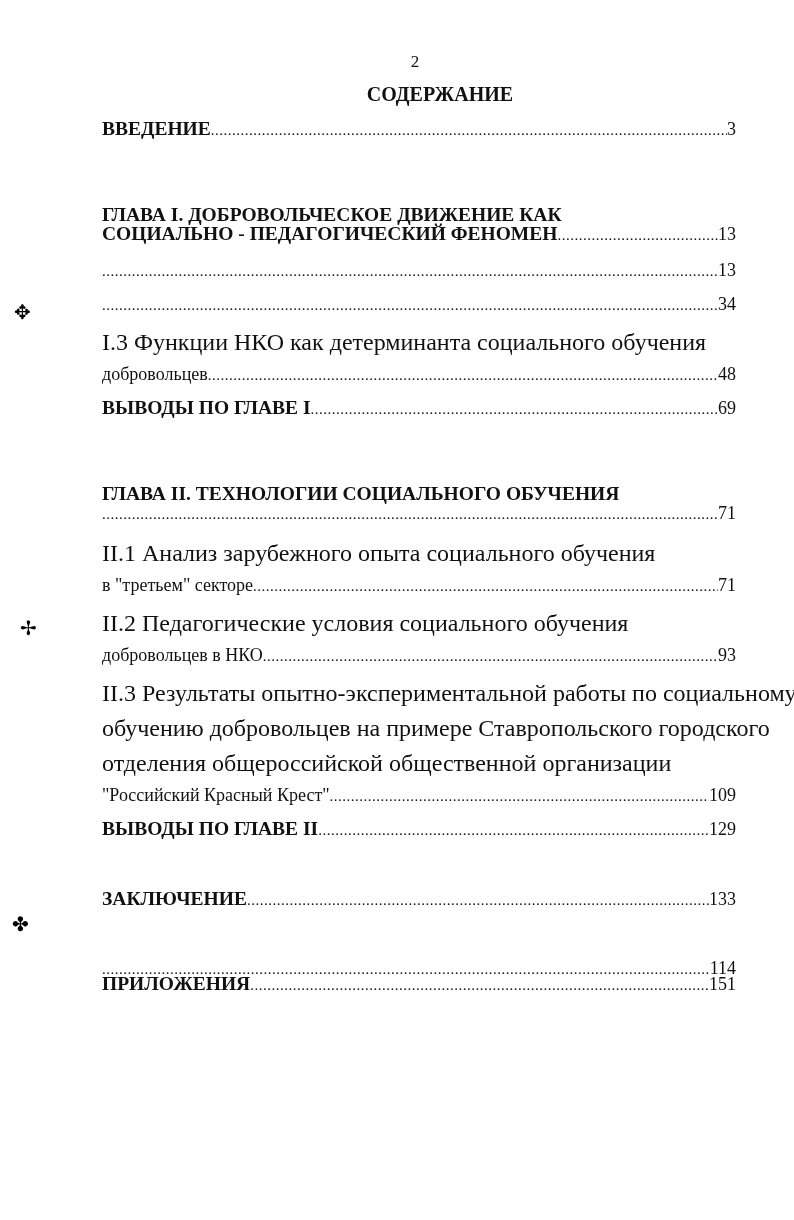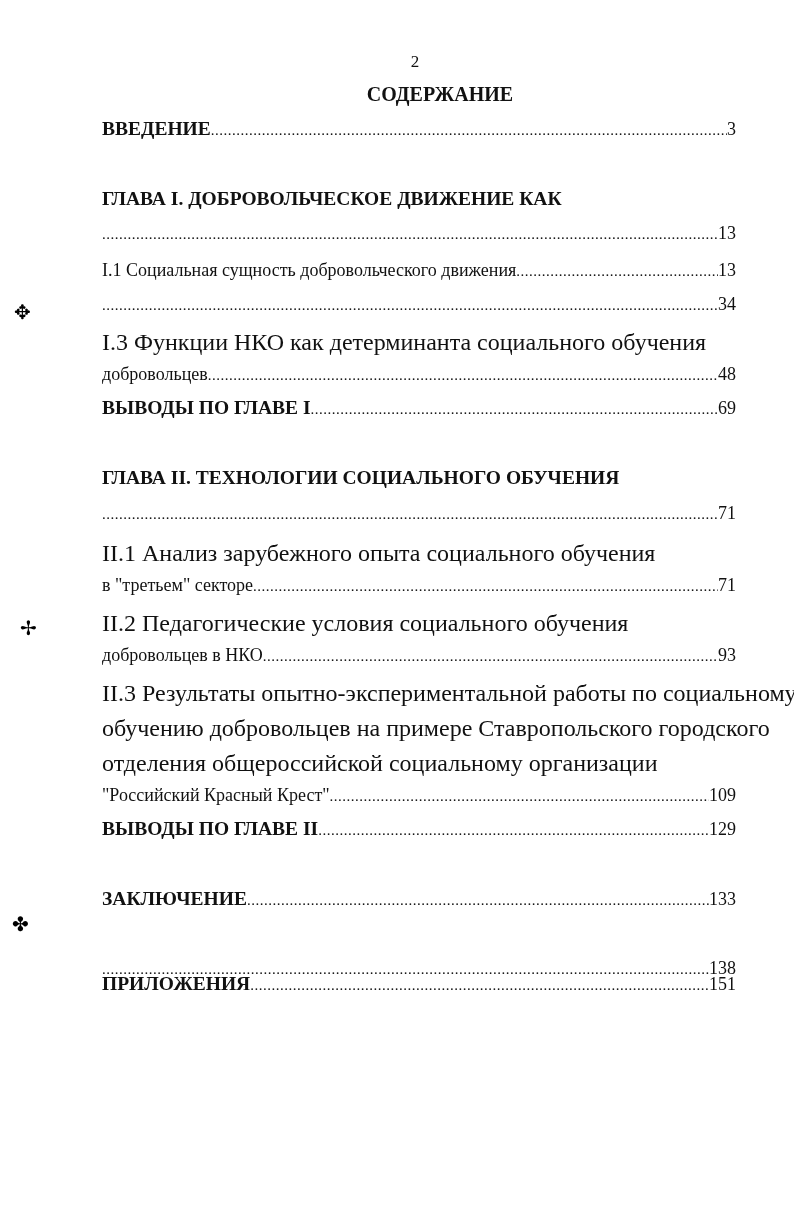--- a/index.html
+++ b/index.html
@@ -9,44 +9,44 @@
   .title { position:absolute; top:83px; left:0; width:880px; text-align:center; font-size:20px; font-weight:bold; }
   .toc { position:absolute; left:102px; width:634px; }
   .row { position:absolute; left:0; width:634px; display:flex; align-items:baseline; white-space:nowrap; }
   .row.bold { font-weight:bold; font-size:19.5px; }
   .row.norm { font-size:18px; }
   .row .lbl { flex:none; }
   .row .dots { flex:1; overflow:hidden; font-weight:normal; letter-spacing:0.5px; font-size:15px; }
   .row .dots::after { content:"........................................................................................................................................................................................................................"; }
   .row .pg { flex:none; font-weight:normal; font-size:18px; }
   .line { position:absolute; left:0; white-space:nowrap; }
-  .line.bold { font-weight:bold; font-size:19.5px; }
+  .line.bold { font-weight:bold; font-size:19.5px;margin-top:16px; }
   .line.norm { font-size:24px; }
   .mark { position:absolute; font-size:20px; color:#000; }
 </style>
 </head>
 <body>
 
 <div class="pagenum">2</div>
 <div class="title">СОДЕРЖАНИЕ</div>
 
 <div class="toc">
   <div class="row bold" style="top:118px">
     <span class="lbl">ВВЕДЕНИЕ</span>
       <span class="dots"></span>
       <span class="pg">3</span>
   </div>
 
   <div class="line bold" style="top:188px">ГЛАВА I. ДОБРОВОЛЬЧЕСКОЕ ДВИЖЕНИЕ КАК</div>
   <div class="row bold" style="top:223px">
+    <span class="lbl">СОЦИАЛЬНО - ПЕДАГОГИЧЕСКИЙ ФЕНОМЕН</span>
       <span class="dots"></span>
       <span class="pg">13</span>
   </div>
   <div class="row norm" style="top:260px">
-    <span class="lbl">I.1 Социальная сущность добровольческого движения</span>
       <span class="dots"></span>
       <span class="pg">13</span>
   </div>
   <div class="row norm" style="top:294px">
       <span class="dots"></span>
       <span class="pg">34</span>
   </div>
   <div class="line norm" style="top:329px">I.3 Функции НКО как детерминанта социального обучения</div>
   <div class="row norm" style="top:364px">
     <span class="lbl">добровольцев</span>
@@ -71,40 +71,40 @@
       <span class="pg">71</span>
   </div>
   <div class="line norm" style="top:610px">II.2 Педагогические условия социального обучения</div>
   <div class="row norm" style="top:645px">
     <span class="lbl">добровольцев в НКО</span>
       <span class="dots"></span>
       <span class="pg">93</span>
   </div>
   <div class="line norm" style="top:680px">II.3 Результаты опытно-экспериментальной работы по социальному</div>
   <div class="line norm" style="top:715px">обучению добровольцев на примере Ставропольского городского</div>
-  <div class="line norm" style="top:750px">отделения общероссийской социальному организации</div>
+  <div class="line norm" style="top:750px">отделения общероссийской общественной организации</div>
   <div class="row norm" style="top:785px">
     <span class="lbl">"Российский Красный Крест"</span>
       <span class="dots"></span>
       <span class="pg">109</span>
   </div>
   <div class="row bold" style="top:818px">
     <span class="lbl">ВЫВОДЫ ПО ГЛАВЕ II</span>
       <span class="dots"></span>
       <span class="pg">129</span>
   </div>
 
   <div class="row bold" style="top:888px">
     <span class="lbl">ЗАКЛЮЧЕНИЕ</span>
       <span class="dots"></span>
       <span class="pg">133</span>
   </div>
   <div class="row bold" style="top:958px">
       <span class="dots"></span>
-      <span class="pg">138</span>
+      <span class="pg">114</span>
   </div>
   <div class="row bold" style="top:973px">
     <span class="lbl">ПРИЛОЖЕНИЯ</span>
       <span class="dots"></span>
       <span class="pg">151</span>
   </div>
 </div>
 
 <div class="mark" style="left:14px; top:300px">✥</div>
 <div class="mark" style="left:20px; top:616px">✢</div>

